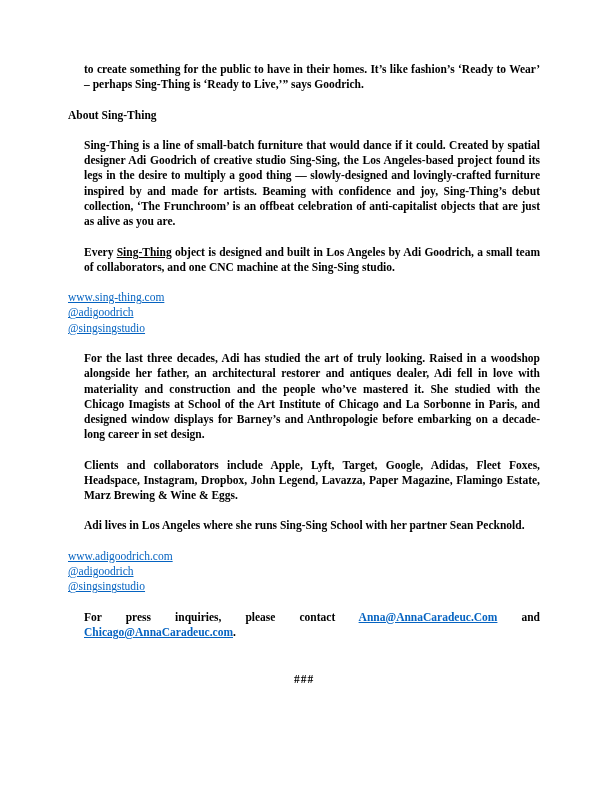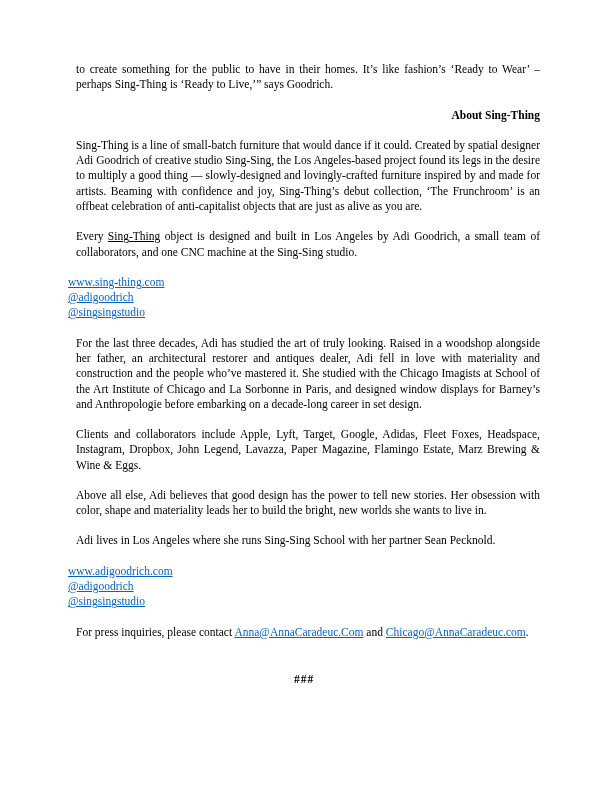--- a/index.html
+++ b/index.html
@@ -13,28 +13,28 @@
     min-height: 789px;
     margin: 0 auto;
     padding: 62px 67px 40px 68px;
     background: #ffffff;
     font-family: "Liberation Serif", serif;
     font-size: 11.5px;
     line-height: 1.33;
     color: #000000;
   }
   .para {
-    margin: 0 0 15px 8px;
+    margin: 0 0 15px 16px;
     text-align: justify;
+    font-weight: bold;
   }
   .heading {
     font-size: 11.5px;
     font-weight: bold;
     margin: 0 0 15px 0;
-    text-align: right;
   }
   .links-block {
     margin: 0 0 15px 0;
   }
   .links-block a {
     line-height: 1.33;
   }
   a.link {
     color: #0563C1;
     text-decoration: underline;
@@ -68,21 +68,20 @@
     <a class="link" href="#">@adigoodrich</a><br>
     <a class="link" href="#">@singsingstudio</a>
   </div>
 
 
 
   <p class="para">For the last three decades, Adi has studied the art of truly looking. Raised in a woodshop alongside her father, an architectural restorer and antiques dealer, Adi fell in love with materiality and construction and the people who’ve mastered it. She studied with the Chicago Imagists at School of the Art Institute of Chicago and La Sorbonne in Paris, and designed window displays for Barney’s and Anthropologie before embarking on a decade-long career in set design.</p>
 
   <p class="para">Clients and collaborators include Apple, Lyft, Target, Google, Adidas, Fleet Foxes, Headspace, Instagram, Dropbox, John Legend, Lavazza, Paper Magazine, Flamingo Estate, Marz Brewing &amp; Wine &amp; Eggs.</p>
 
-  <p class="para">Above all else, Adi believes that good design has the power to tell new stories. Her obsession with color, shape and materiality leads her to build the bright, new worlds she wants to live in.</p>
 
   <p class="para">Adi lives in Los Angeles where she runs Sing-Sing School with her partner Sean Pecknold.</p>
 
   <div class="links-block">
     <a class="link" href="#">www.adigoodrich.com</a><br>
     <a class="link" href="#">@adigoodrich</a><br>
     <a class="link" href="#">@singsingstudio</a>
   </div>
 
   <p class="para"><span>For press inquiries, please contact </span><a class="link" href="#">Anna@AnnaCaradeuc.Com</a><span> and </span><a class="link" href="#">Chicago@AnnaCaradeuc.com</a><span>.</span></p>

